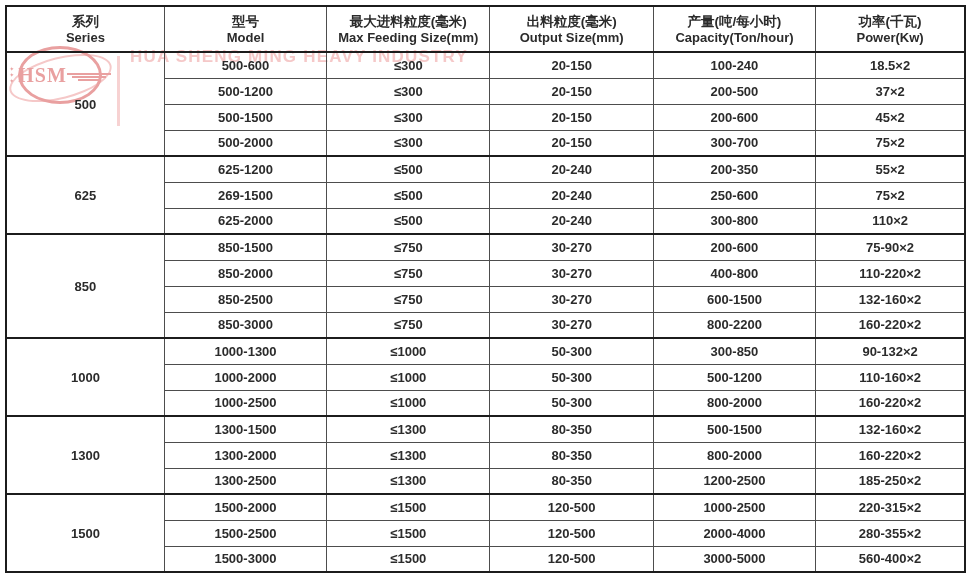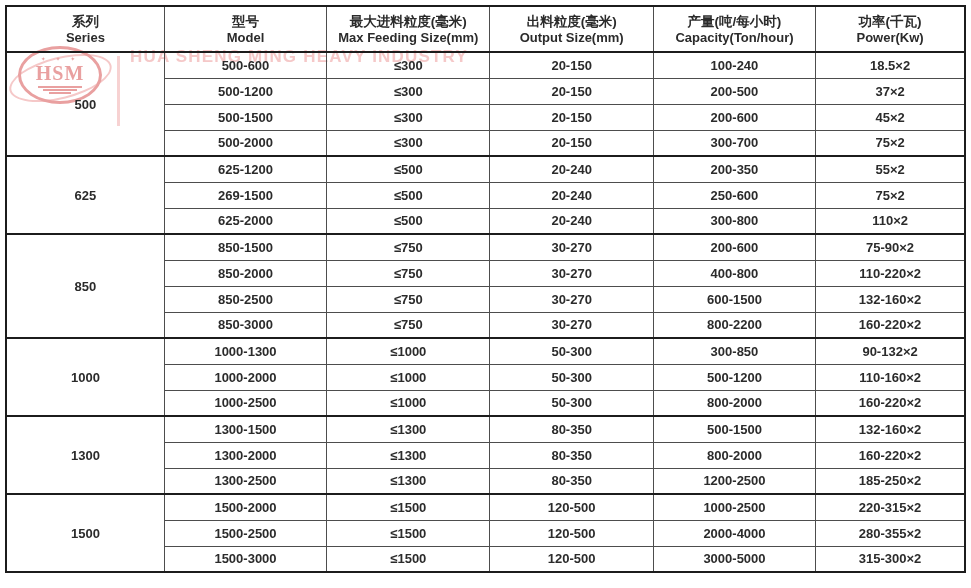--- a/index.html
+++ b/index.html
@@ -23,21 +23,21 @@
   .watermark{position:absolute;left:0;top:0;width:420px;height:180px;z-index:0;pointer-events:none;}
   .wm-logo{position:absolute;left:18px;top:46px;width:84px;height:58px;}
   .wm-orbit{
     position:absolute;left:-10px;top:11px;width:105px;height:42px;
     border:2px solid var(--wm-light);border-radius:50%;
     transform:rotate(-14deg);
   }
   .wm-circle{
     position:absolute;left:0;top:0;width:84px;height:58px;
     border:3px solid var(--wm-mid);border-radius:50%;
-    display:flex;flex-direction:column;align-items:center;justify-content:center;
+    display:flex;flex-direction:row;align-items:center;justify-content:center;
   }
   .wm-stars{font-size:6px;color:var(--wm-mid);letter-spacing:4px;line-height:6px;margin-bottom:1px;}
   .wm-monogram{
     font-family:"Liberation Serif","DejaVu Serif",serif;
     font-weight:bold;font-size:20px;line-height:20px;color:var(--wm-mid);letter-spacing:1px;
   }
   .wm-waves{width:46px;margin-top:2px;}
   .wm-waves div{border-top:2px solid var(--wm-mid);margin:1px auto 0 auto;}
   .wm-waves .w1{width:44px;}
   .wm-waves .w2{width:34px;}
@@ -268,16 +268,16 @@
         <td>≤1500</td>
         <td>120-500</td>
         <td>2000-4000</td>
         <td>280-355×2</td>
       </tr>
       <tr>
         <td>1500-3000</td>
         <td>≤1500</td>
         <td>120-500</td>
         <td>3000-5000</td>
-        <td>315-300×2</td>
+        <td>560-400×2</td>
       </tr>
     </tbody>
 </table>
 
 </body></html>

